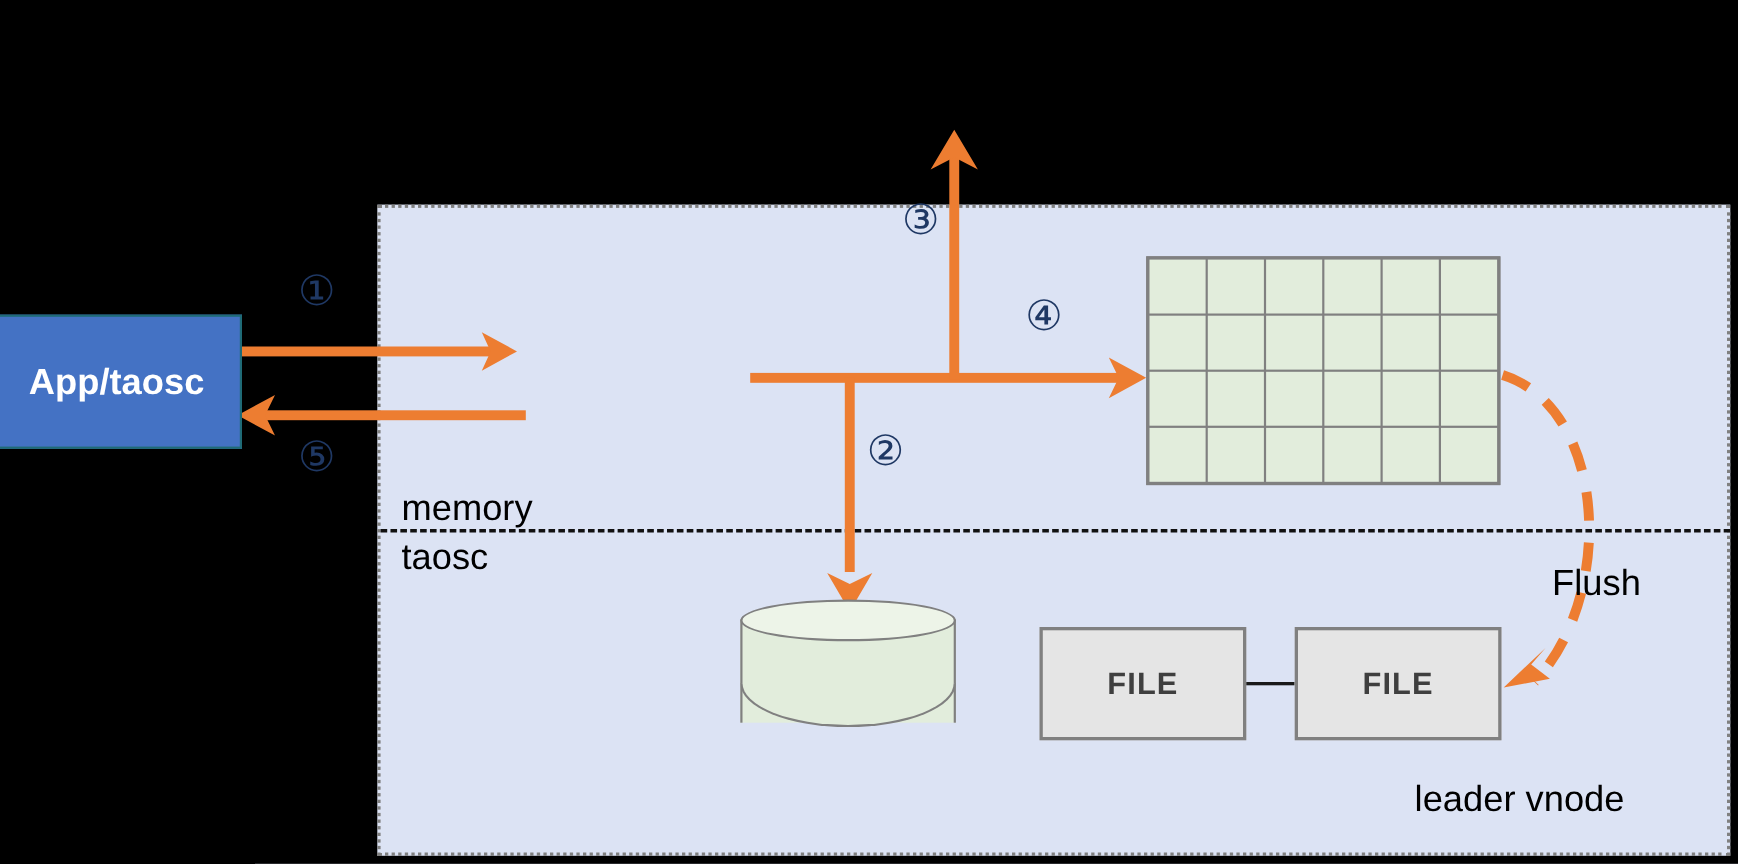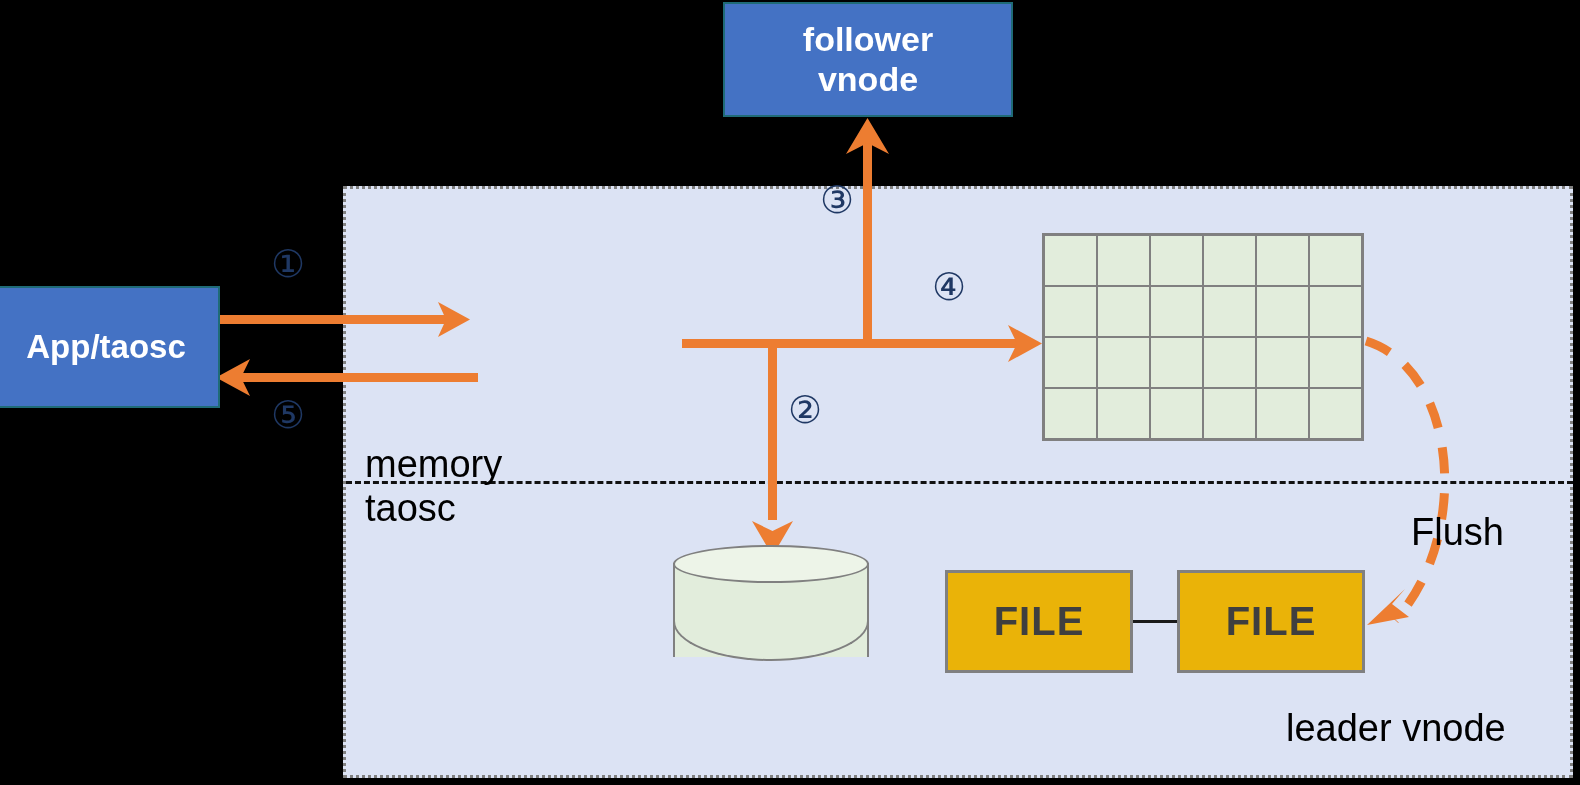--- a/index.html
+++ b/index.html
@@ -136,28 +136,28 @@
     left: 673px;
     top: 700px;
     width: 196px;
     text-align: center;
     font-size: 30px;
     color: #000000;
   }
 
   .file-box {
     position: absolute;
-    background: #eab308;
+    background: #e5e5e5;
     border: 3px solid #808080;
     box-sizing: border-box;
     display: flex;
     align-items: center;
     justify-content: center;
     color: #3F3F3F;
-    font-size: 40px;
+    font-size: 28px;
     font-weight: bold;
     letter-spacing: 1px;
   }
   #file-1 { left: 945px; top: 570px; width: 188px; height: 103px; }
   #file-2 { left: 1177px; top: 570px; width: 188px; height: 103px; }
   #file-link {
     position: absolute;
     left: 1133px;
     top: 620px;
     width: 44px;
@@ -178,21 +178,21 @@
     top: 481px;
     width: 1227px;
     height: 0;
     border-top: 3px dashed #111111;
   }
 
   
   .plain-label {
     position: absolute;
     color: #000000;
-    font-size: 38px;
+    font-size: 33px;
     white-space: nowrap;
   }
   #label-memory { left: 365px; top: 443px; }
   #label-disk   { left: 365px; top: 487px; }
   #label-flush  { left: 1411px; top: 511px; }
   #label-leader { left: 1286px; top: 707px; }
 
   
   .step-num {
     position: absolute;
@@ -243,26 +243,20 @@
     <polygon points="1042,343.5 1008,325 1017,343.5 1008,362" fill="#ED7D31"></polygon>
 
     <polygon points="772.5,556 752,521 772.5,531 793,521" fill="#ED7D31"></polygon>
 
     <polygon points="867.5,118 846,154 867.5,143 889,154" fill="#ED7D31"></polygon>
 
     <path d="M 1366,341 C 1460,370 1470,540 1395,620" fill="none" stroke="#ED7D31" stroke-width="9" stroke-dasharray="26,20" stroke-linecap="butt"></path>
     <polygon points="1367,625 1409,617 1392,604 1405,589" fill="#ED7D31"></polygon>
   </svg>
 
-  <div id="follower-vnode" class="blue-box">
-    <div>
-      <span>follower</span><br>
-      <span>vnode</span>
-    </div>
-  </div>
 
   <div id="app-taosc" class="blue-box">
     <span>App/taosc</span>
   </div>
 
 
   <div id="mem-grid">
     <div class="cell"></div>
     <div class="cell"></div>
     <div class="cell"></div>

